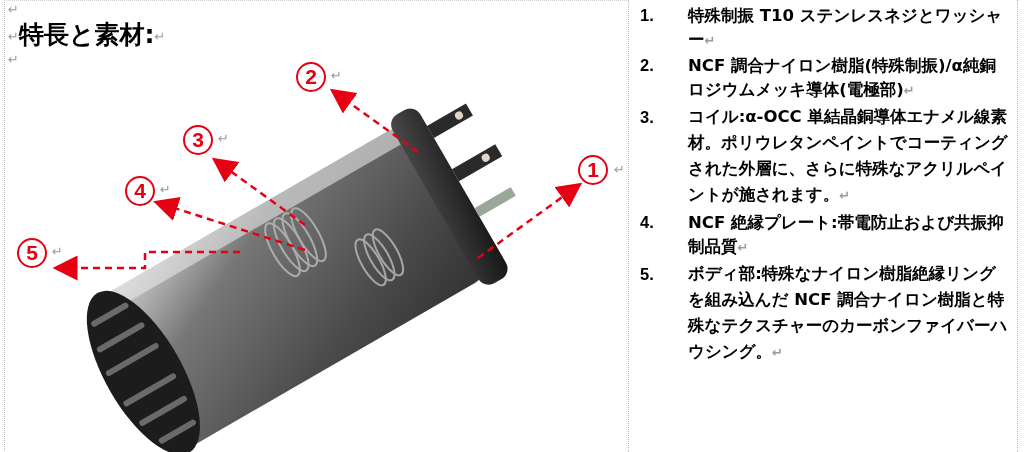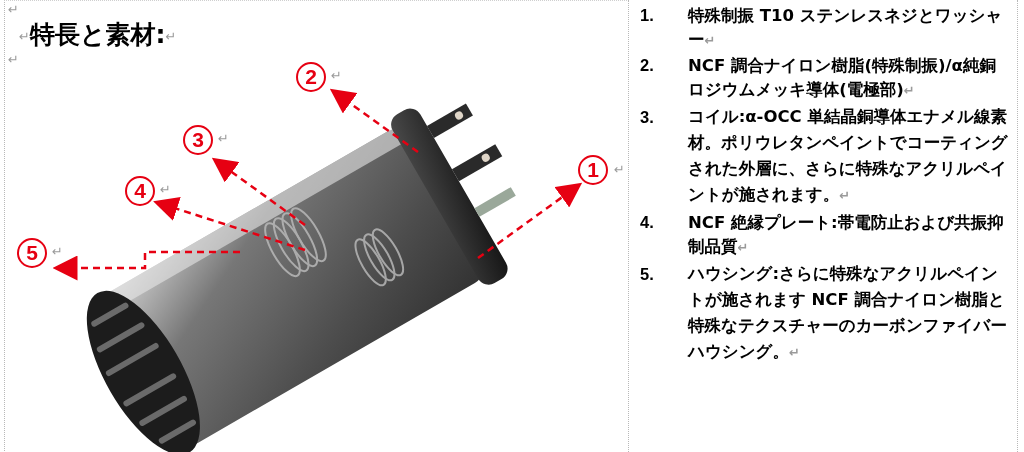--- a/index.html
+++ b/index.html
@@ -4,21 +4,21 @@
 <style>
   html, body { margin:0; padding:0; background:#ffffff; }
   body { width:1024px; height:452px; position:relative; overflow:hidden;
          font-family:"DejaVu Sans", "Liberation Sans", sans-serif; color:#000; }
   .page { position:absolute; left:0; top:0; width:1024px; height:452px; }
   .cell-left { position:absolute; left:4px; top:0; width:624px; height:452px;
                border-left:1px dotted #b8b8b8; border-top:1px dotted #cfcfcf; }
   .cell-right { position:absolute; left:628px; top:0; width:388px; height:452px;
                 border-left:1px dotted #b8b8b8; border-right:1px dotted #b8b8b8; }
   .pmark { color:#9a9a9a; font-size:13px; font-family:"DejaVu Sans", sans-serif; }
-  .title-row { position:absolute; left:19px; top:18px; font-size:25px; font-weight:bold; letter-spacing:0px; }
+  .title-row { position:absolute; left:8px; top:18px; font-size:25px; font-weight:bold; letter-spacing:0px; }
   .pm1 { position:absolute; left:8px; top:2px; }
   .pm3 { position:absolute; left:8px; top:52px; }
   .figure { position:absolute; left:0; top:0; width:628px; height:452px; }
   .callout { position:absolute; width:30px; height:30px; border:2.5px solid #e60012;
              border-radius:50%; color:#e60012; font-weight:bold; font-size:21px;
              display:flex; align-items:center; justify-content:center; background:#fff;
              font-family:"Liberation Sans", sans-serif; box-sizing:border-box; }
   .callout-mark { position:absolute; }
   ol.features { list-style:none; margin:0; padding:0; position:absolute; left:640px; top:4px; width:372px; }
   ol.features li { position:relative; padding-left:48px; font-size:16.5px; font-weight:bold;
@@ -139,17 +139,17 @@
     <li class="spaced">
       <span class="num">3.</span>
       <span>コイル:α-OCC 単結晶銅導体エナメル線素材。ポリウレタンペイントでコーティングされた外層に、さらに特殊なアクリルペイントが施されます。</span><span class="pmark">↵</span>
     </li>
     <li>
       <span class="num">4.</span>
       <span>NCF 絶縁プレート:帯電防止および共振抑制品質</span><span class="pmark">↵</span>
     </li>
     <li class="spaced">
       <span class="num">5.</span>
-      <span>ハウシング:さらに特殊なアクリルペイントが施されます NCF 調合ナイロン樹脂と特殊なテクスチャーのカーボンファイバーハウシング。</span><span class="pmark">↵</span>
+      <span>ボディ部:特殊なナイロン樹脂絶縁リングを組み込んだ NCF 調合ナイロン樹脂と特殊なテクスチャーのカーボンファイバーハウシング。</span><span class="pmark">↵</span>
     </li>
   </ol>
 
 </div>
 
 </body></html>

